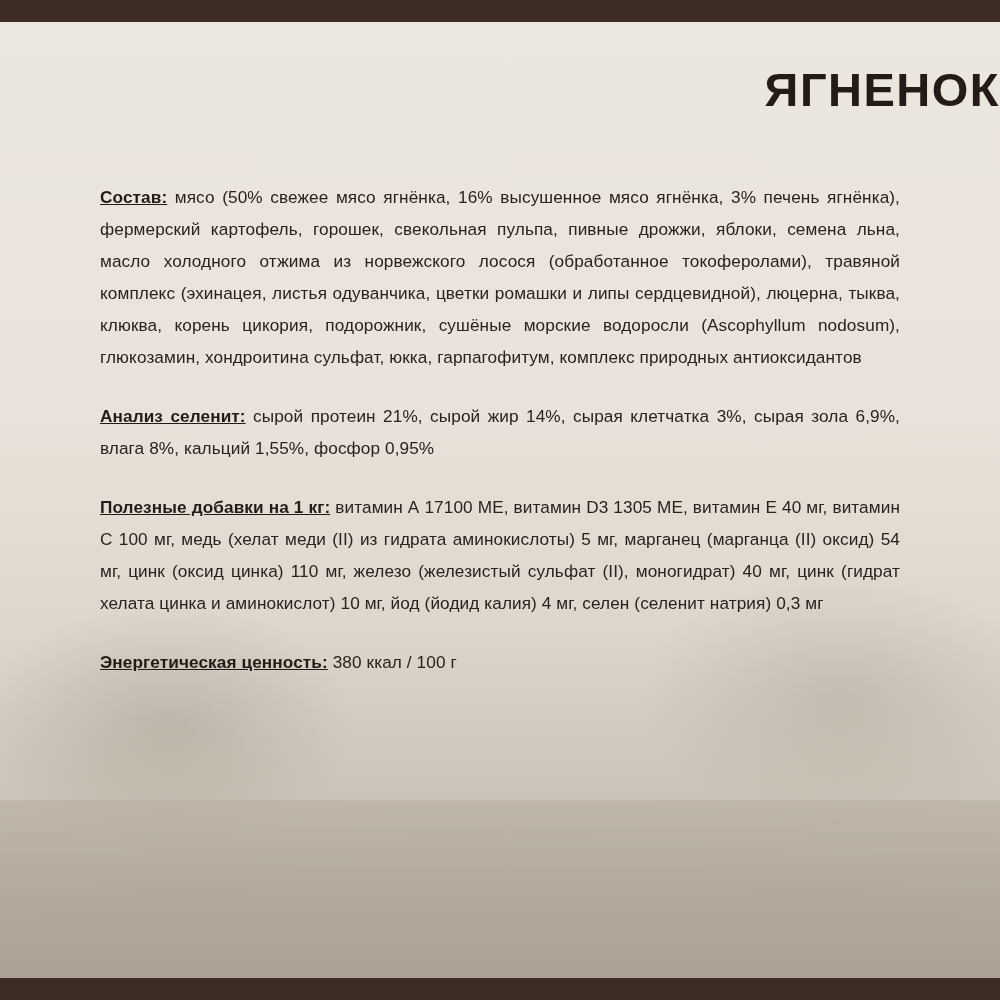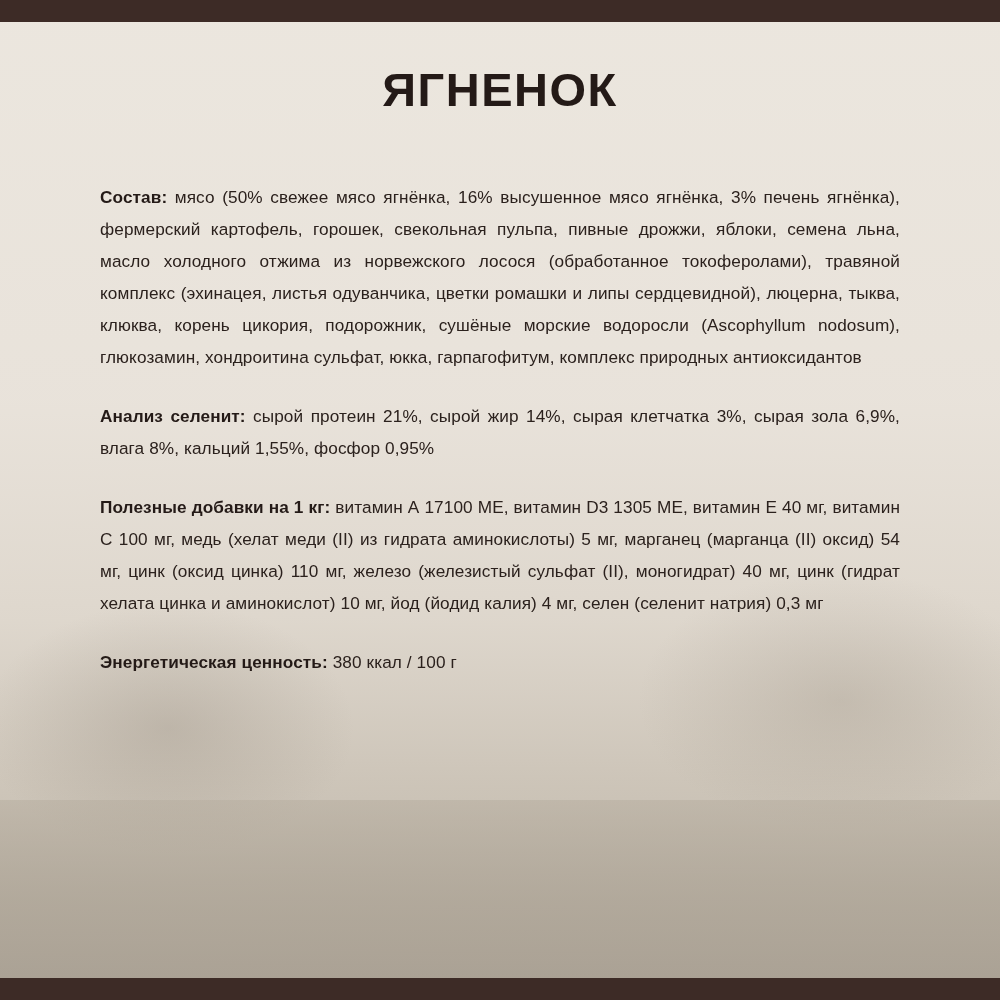--- a/index.html
+++ b/index.html
@@ -75,21 +75,21 @@
   .content {
     position: absolute;
     left: 0;
     top: 22px;
     width: 1000px;
     height: 956px;
   }
   .title {
     margin: 0;
     padding-top: 40px;
-    text-align: center;
+    text-align: right;
     font-size: 47px;
     letter-spacing: 1.5px;
     font-weight: 700;
     color: #241a17;
     font-family: "Liberation Sans", sans-serif;
   }
   .body-block {
     position: absolute;
     left: 100px;
     right: 100px;
@@ -103,20 +103,21 @@
     text-align: justify;
     text-justify: inter-word;
     letter-spacing: 0.1px;
   }
   p.para:last-child {
     margin-bottom: 12px;
   }
   .lbl {
     font-weight: 700;
     color: #241a17;
+    text-decoration: underline;
   }
 </style>
 </head>
 <body>
 
 <div class="page">
 
   <div class="bg-hill-left"></div>
   <div class="bg-hill-right"></div>
   <div class="bg-field"></div>

